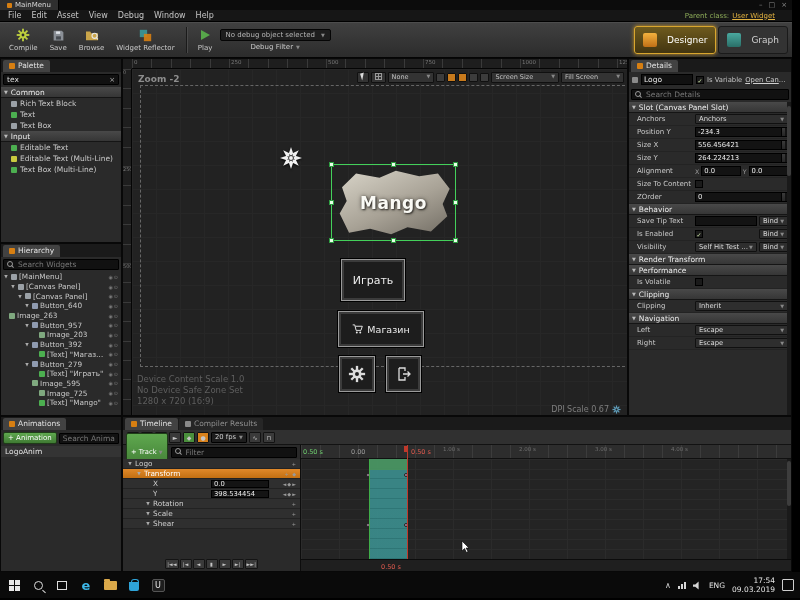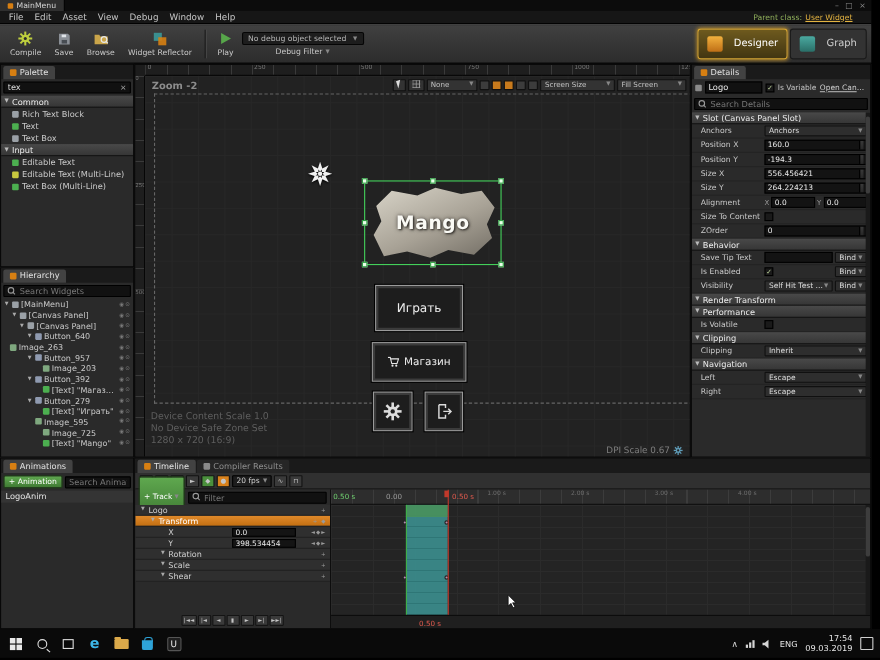--- a/index.html
+++ b/index.html
@@ -84,21 +84,21 @@
 .msq.or{background:#c87a1c}
 .curshape{width:0;height:0;border-left:4px solid #ddd;border-bottom:7px solid transparent;transform:rotate(-18deg)}
 .gridico{width:7px;height:7px;background-image:linear-gradient(#999 1px,transparent 1px),linear-gradient(90deg,#999 1px,transparent 1px);background-size:3px 3px}
 .canvas-guide{position:absolute;left:8px;top:16px;width:490px;height:282px;border:1px dashed #7d7d7d;opacity:.75}
 .anchor-svg{position:absolute;left:148px;top:78px;filter:drop-shadow(0 1px 1px #000)}
 .sel{position:absolute;left:199px;top:95px;width:125px;height:77px;border:1px solid #43d05a}
 .hnd{position:absolute;width:5px;height:5px;background:#eaffea;border:1px solid #2f9e42}
 .logoimg{position:absolute;left:3px;top:3px;right:3px;bottom:3px;background:linear-gradient(155deg,#dcd8cc,#a8a296 55%,#6e6960);clip-path:polygon(6% 28%,18% 8%,38% 14%,52% 4%,72% 12%,88% 8%,98% 30%,92% 52%,96% 70%,82% 92%,62% 86%,48% 96%,30% 88%,12% 94%,4% 66%,10% 48%);display:flex;align-items:center;justify-content:center}
 .logotxt{font-size:17px;font-weight:bold;color:#fafaf5;text-shadow:1px 1px 2px #2e2b26,0 0 4px #55504a;letter-spacing:.5px}
 .uibtn{position:absolute;background:#1d1d1d;border:1px solid #9a9a9a;box-shadow:inset 0 0 0 2px #3b3b3b,0 0 0 1px #000;color:#ececec;display:flex;align-items:center;justify-content:center;gap:4px}
-.btn-play{left:209px;top:190px;width:80px;height:42px;font-size:11px}
+.btn-play{left:209px;top:190px;width:64px;height:42px;font-size:11px}
 .btn-shop{left:206px;top:242px;width:86px;height:36px;font-size:9.5px}
 .btn-gear{left:207px;top:287px;width:36px;height:36px}
 .btn-exit{left:254px;top:287px;width:35px;height:36px}
 .vinfo{position:absolute;left:5px;top:305px;font-size:8.5px;line-height:11px;color:#5e5e5e}
 .dpi{position:absolute;right:6px;top:336px;font-size:8px;color:#7e7e7e;display:flex;align-items:center;gap:3px}
 
 .details{width:164px;flex:none}
 .dhead{height:15px;display:flex;align-items:center;gap:3px;padding:0 3px;flex:none}
 .dname{width:52px;height:11px;background:#111;border:1px solid #000;color:#e8e8e8;font-size:7.5px;padding:0 2px;outline:none}
 .cb{width:8px;height:8px;background:#1a1a1a;border:1px solid #000;font-size:6px;line-height:8px;text-align:center;color:#cfe7a8;flex:none}
@@ -632,30 +632,23 @@
                 <span>Slot (Canvas Panel Slot)</span>
               </div>
             <div class="drow">
               <span class="dlabel">Anchors</span>
               <span class="ddrop">
                   <span>Anchors</span>
                   <span class="ddcaret">▼</span>
                 </span>
             </div>
             <div class="drow">
-              <span class="dlabel">Position X</span>
-              <span class="dval">
-                  <span>160.0</span>
-                  <span class="spin"></span>
-                </span>
-            </div>
-            <div class="drow">
               <span class="dlabel">Position Y</span>
               <span class="dval">
-                  <span>-194.3</span>
+                  <span>-234.3</span>
                   <span class="spin"></span>
                 </span>
             </div>
             <div class="drow">
               <span class="dlabel">Size X</span>
               <span class="dval">
                   <span>556.456421</span>
                   <span class="spin"></span>
                 </span>
             </div>

